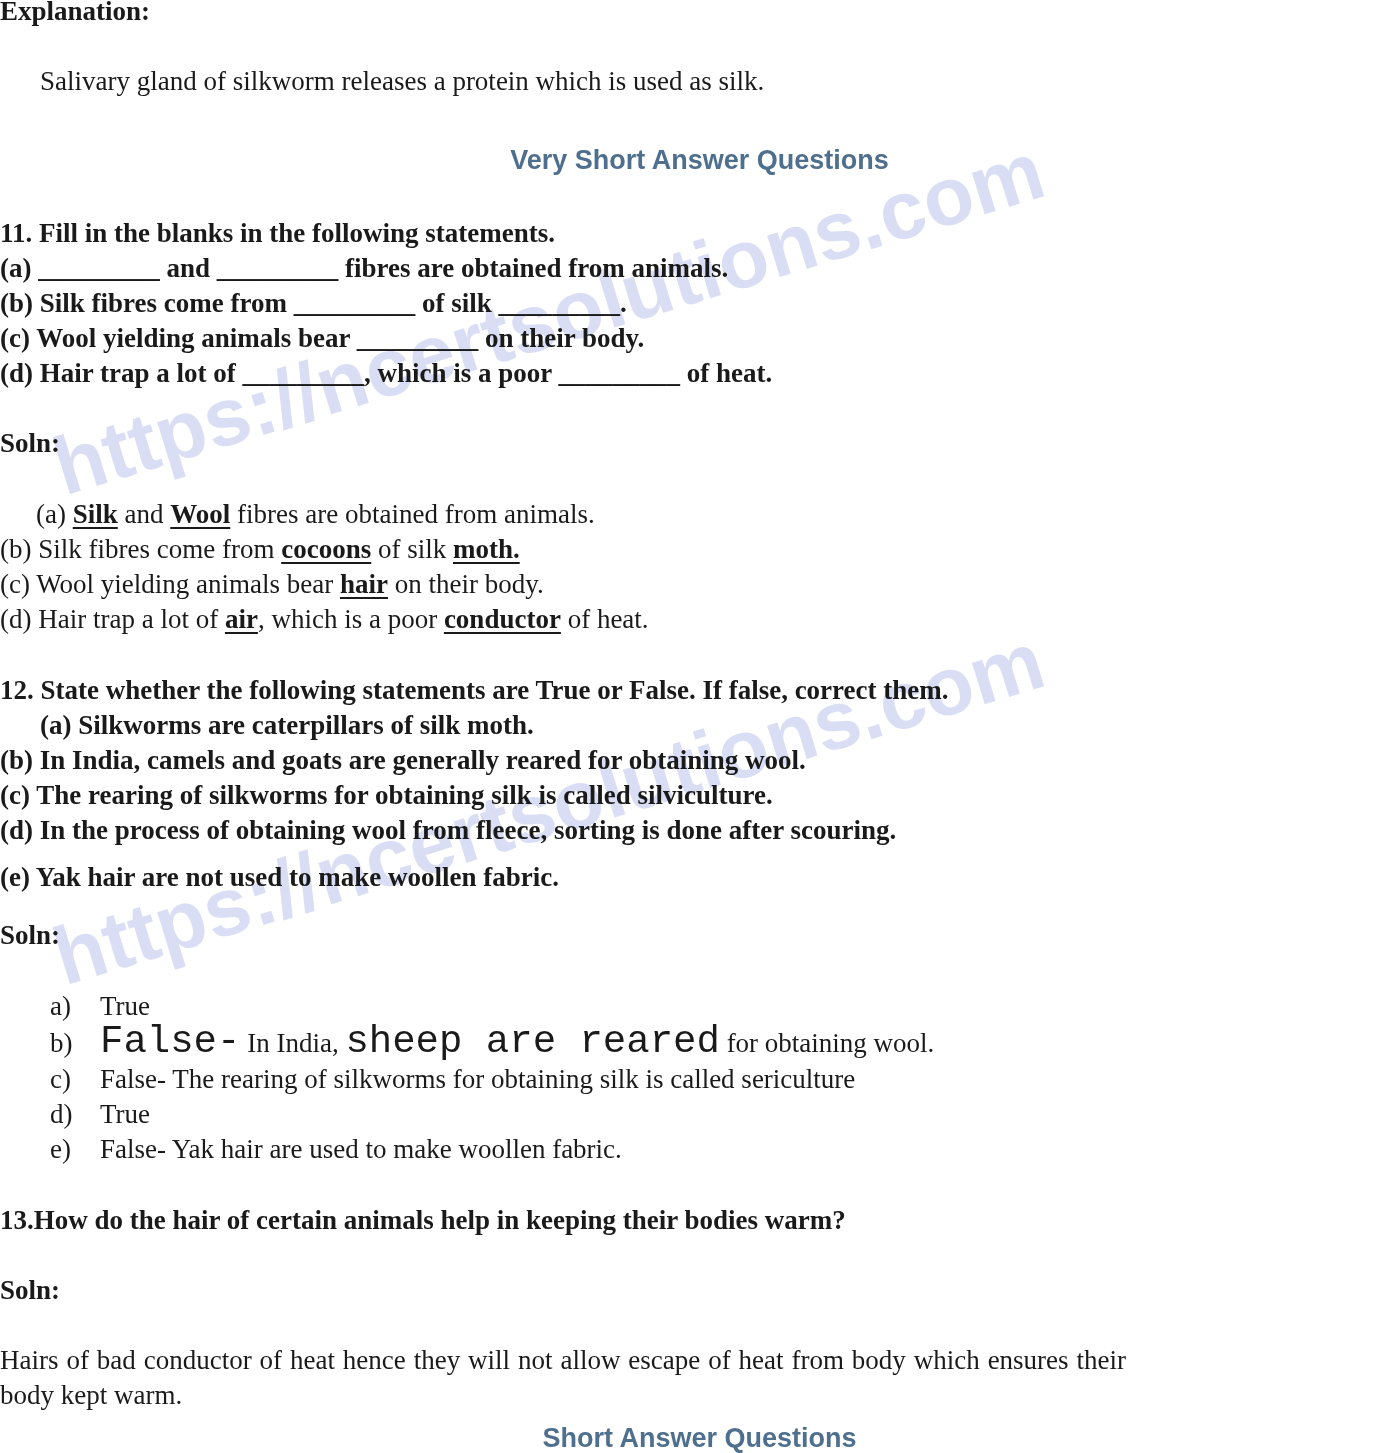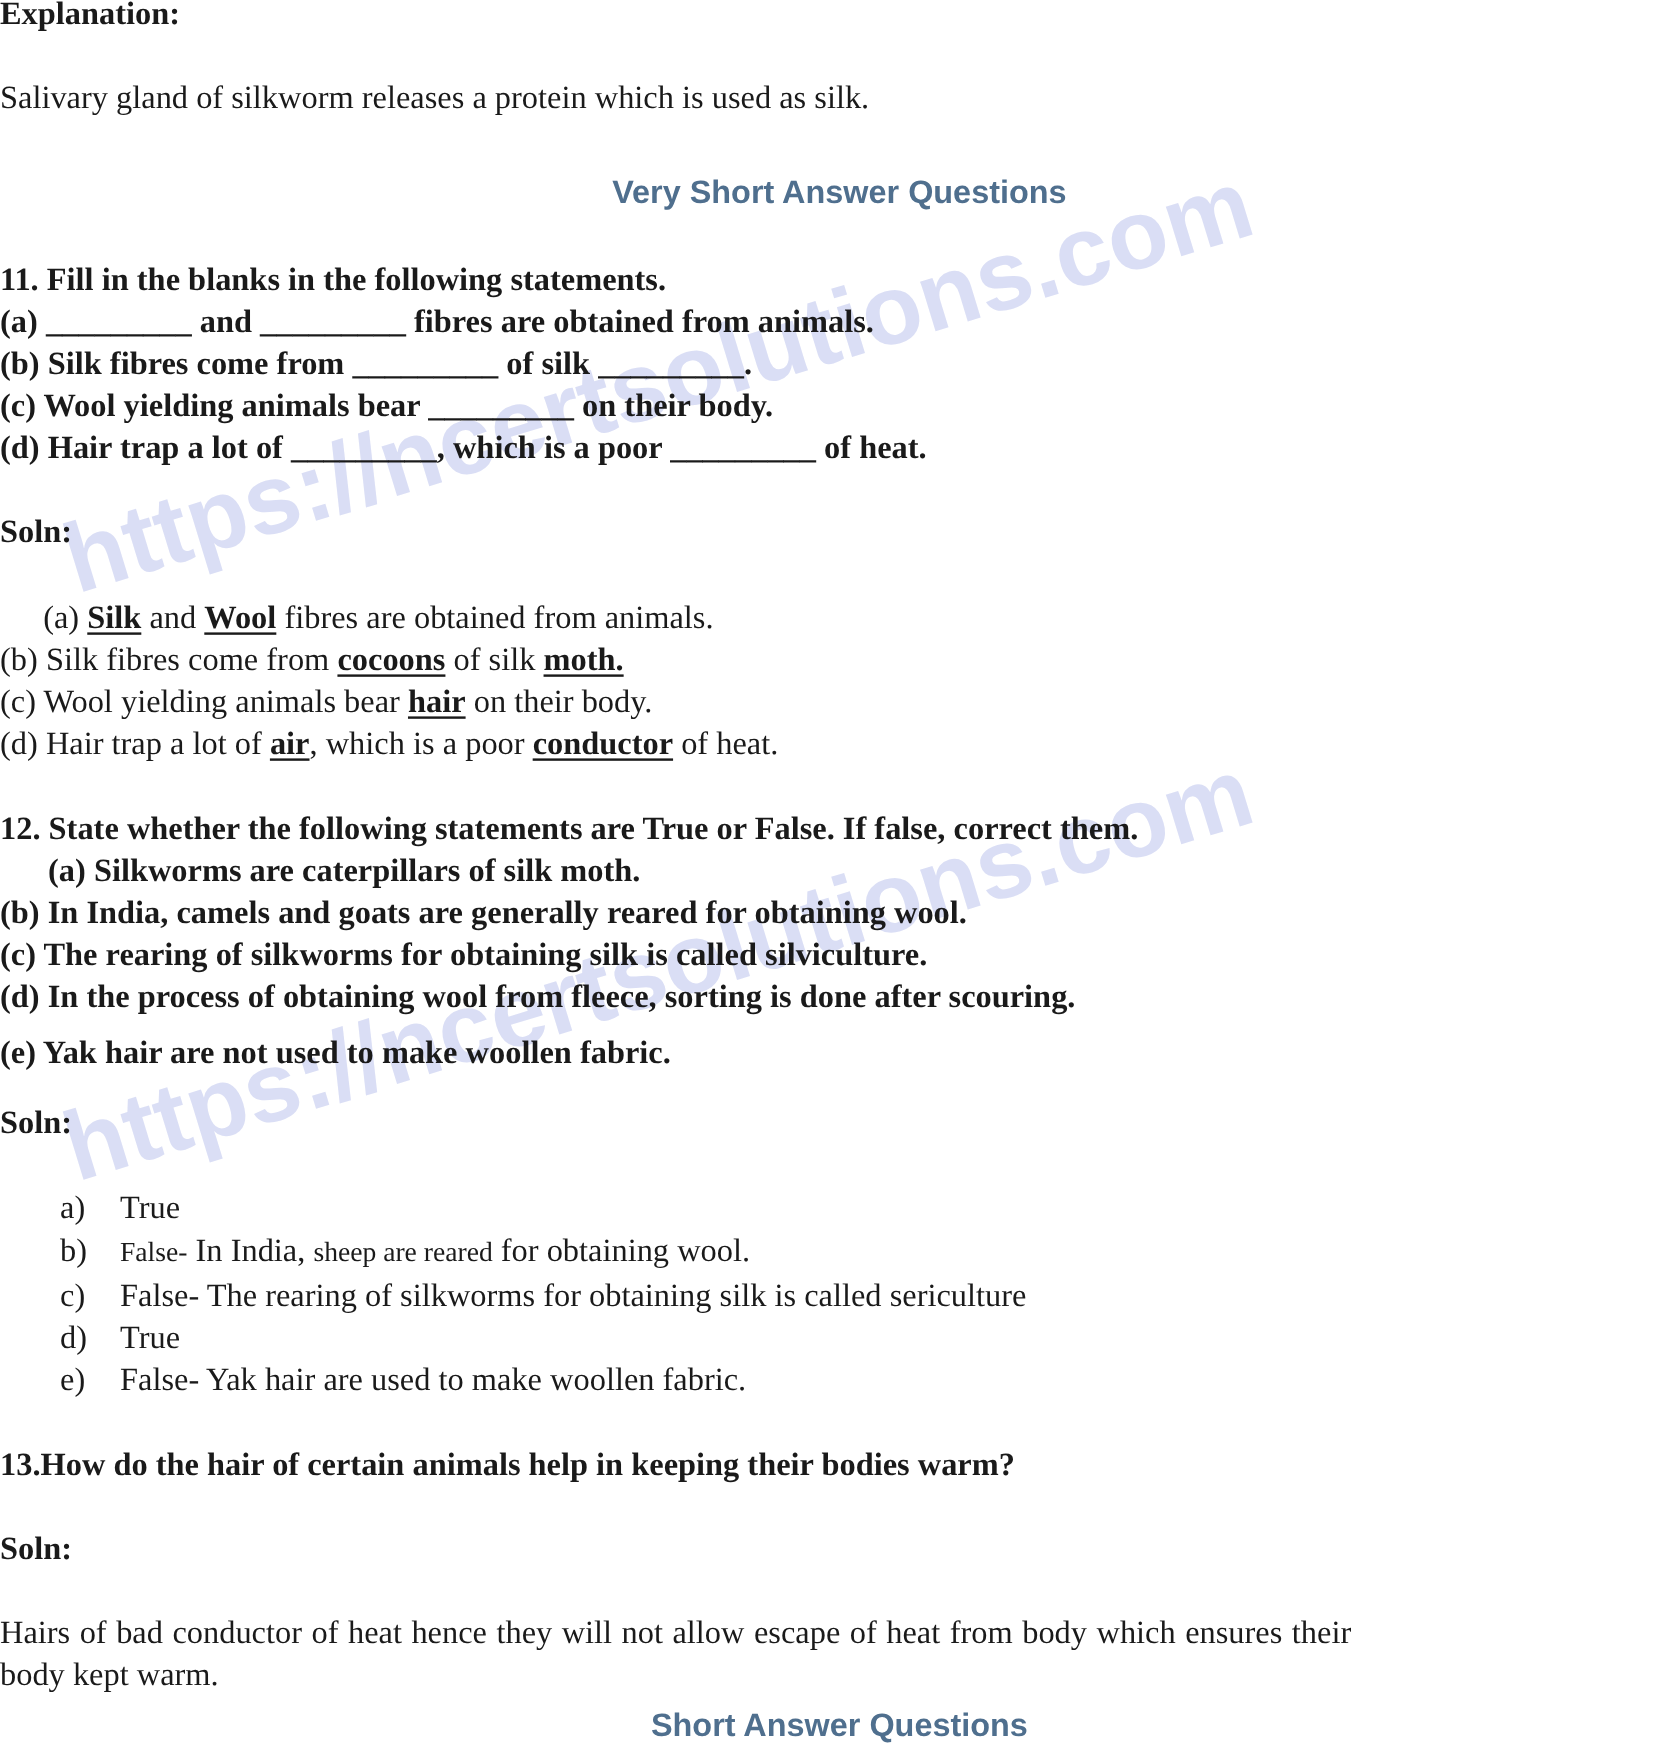--- a/index.html
+++ b/index.html
@@ -4,35 +4,35 @@
 <style>
   html, body { margin:0; padding:0; background:#ffffff; }
   body { width:1379px; height:1453px; position:relative; overflow:hidden;
          font-family:"Liberation Serif", "DejaVu Serif", serif; color:#1a1a1a; }
   .line { position:absolute; left:0; font-size:27px; white-space:nowrap; line-height:34px; }
   .b { font-weight:bold; }
   .ul { text-decoration:underline; text-decoration-thickness:2px; text-underline-offset:4px; }
   .heading { position:absolute; left:0; width:1379px; text-align:center;
              font-family:"Liberation Sans","DejaVu Sans",sans-serif; font-weight:bold;
              font-size:27px; color:#4f6f8e; line-height:34px; }
-  .sans { font-family:Liberation Serif, serif; font-size:23px; }
+  .sans { font-family:Liberation Mono, monospace; font-size:39px; }
   .li-label { display:inline-block; width:50px; text-align:left; }
   .wm { position:absolute; font-family:"Liberation Sans","DejaVu Sans",sans-serif;
         font-weight:bold; font-size:82px; color:rgba(150,160,225,0.35);
         transform:rotate(-17deg); transform-origin:left bottom; white-space:nowrap; pointer-events:none; }
   .para { position:absolute; left:0; width:1126px; font-size:27px; line-height:35px; text-align:justify; }
 </style>
 </head>
 <body>
 
 <div class="wm" style="left:70px; top:420px;">https://ncertsolutions.com</div>
 <div class="wm" style="left:70px; top:910px;">https://ncertsolutions.com</div>
 
 <div class="line b" style="top:-6px;">Explanation:</div>
-<div class="line" style="top:64px;">Salivary gland of silkworm releases a protein which is used as silk.</div>
+<div class="line" style="top:64px;padding-left:40px;">Salivary gland of silkworm releases a protein which is used as silk.</div>
 
 <div class="heading" style="top:143px; left:10px;">Very Short Answer Questions</div>
 
 <div class="line b" style="top:216px;">11. Fill in the blanks in the following statements.</div>
 <div class="line b" style="top:251px;">(a) _________ and _________ fibres are obtained from animals.</div>
 <div class="line b" style="top:286px;">(b) Silk fibres come from _________ of silk _________.</div>
 <div class="line b" style="top:321px;">(c) Wool yielding animals bear _________ on their body.</div>
 <div class="line b" style="top:356px;">(d) Hair trap a lot of _________, which is a poor _________ of heat.</div>
 
 <div class="line b" style="top:426px;">Soln:</div>

